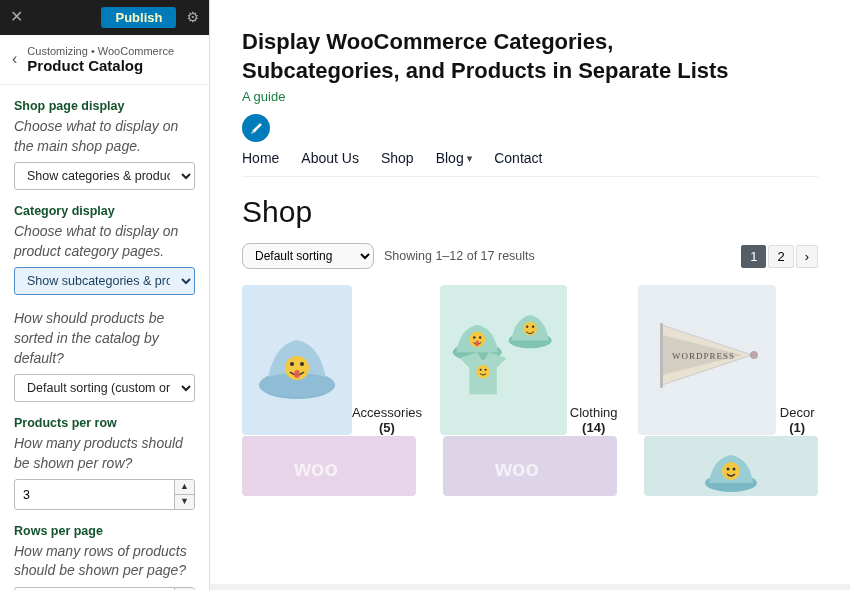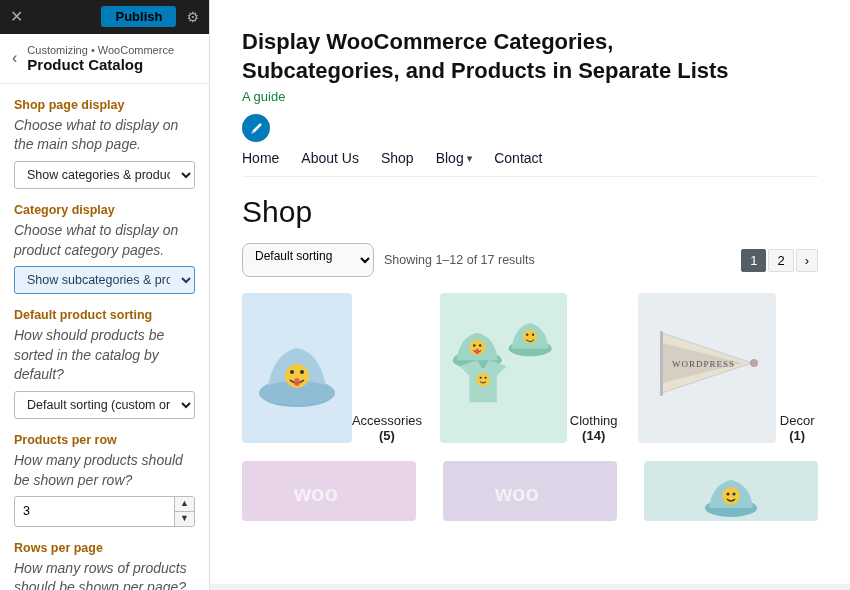--- a/index.html
+++ b/index.html
@@ -31,21 +31,21 @@
       background: none;
       border: none;
       cursor: pointer;
       font-size: 16px;
       line-height: 1;
       padding: 0;
     }
 
     #top-bar .publish-btn {
       background: #007cba;
-      color: #000000;
+      color: #fef9c3;
       border: none;
       border-radius: 3px;
       padding: 3px 14px;
       font-size: 13px;
       cursor: pointer;
       font-weight: 600;
     }
 
     #top-bar .gear-btn {
       background: none;
@@ -95,21 +95,21 @@
       display: flex;
       flex-direction: column;
       gap: 14px;
       overflow-y: auto;
     }
 
     .field-group label.field-label {
       display: block;
       font-weight: 700;
       font-size: 12.5px;
-      color: #a16207;
+      color: #14532d;
       margin-bottom: 4px;
     }
 
     .field-group .field-desc {
       font-size: 14px;
       color: #555;
       margin-bottom: 6px;
       line-height: 1.4;
       font-style: italic;
     }
@@ -249,21 +249,21 @@
 
     .shop-controls {
       display: flex;
       align-items: center;
       gap: 10px;
       margin-bottom: 16px;
     }
 
     .shop-controls select {
       font-size: 12px;
-      padding: 4px 24px 12px 8px;
+      padding: 4px 24px 4px 8px;
       border: 1px solid #bbb;
       border-radius: 8px;
       background: #f9f9f9;
       appearance: auto;
     }
 
     .showing-text {
       font-size: 12.5px;
       color: #555;
       flex: 1;
@@ -370,21 +370,20 @@
       <label class="field-label">Category display</label>
       <div class="field-desc">Choose what to display on product category pages.</div>
       <select class="blue-select">
         <option>Show subcategories &amp; products</option>
         <option>Show subcategories</option>
         <option>Show products</option>
       </select>
     </div>
 
     <div class="field-group">
-      <label class="field-label">Default product sorting</label>
       <div class="field-desc">How should products be sorted in the catalog by default?</div>
       <select>
         <option>Default sorting (custom ordering + na</option>
         <option>Popularity</option>
         <option>Average rating</option>
         <option>Latest</option>
         <option>Price: low to high</option>
         <option>Price: high to low</option>
       </select>
     </div>
@@ -530,21 +529,21 @@
               <rect x="13" y="18" width="3" height="65" fill="#bbb" rx="1"></rect>
             </svg>
           </div>
           <div class="product-label">
             Decor <strong>(1)</strong>
           </div>
         </div>
 
       </div>
 
-      <div class="product-grid" style="margin-top:18px;gap:27px;">
+      <div class="product-grid" style="margin-top:1px;gap:27px;">
         <div class="product-card">
           <div class="product-img-box pink-woo" style="height:60px;">
             <svg width="80" height="40" viewBox="0 0 80 40">
               <text x="5" y="30" font-size="22" font-weight="900" fill="rgba(255,255,255,0.65)" font-family="sans-serif">woo</text>
             </svg>
           </div>
         </div>
         <div class="product-card">
           <div class="product-img-box purple-woo" style="height:60px;">
             <svg width="80" height="40" viewBox="0 0 80 40">

